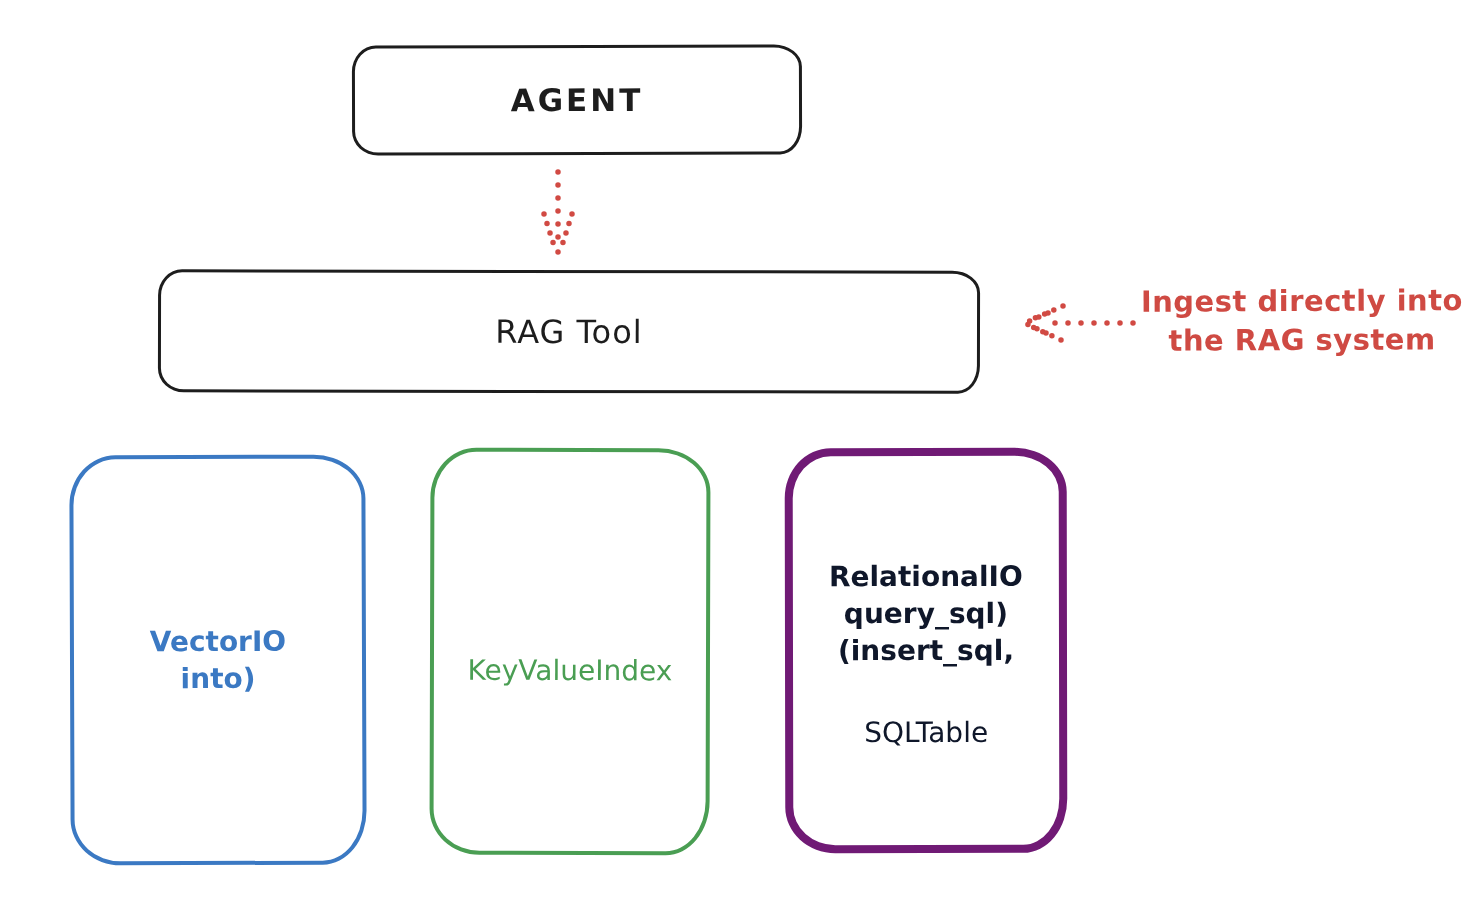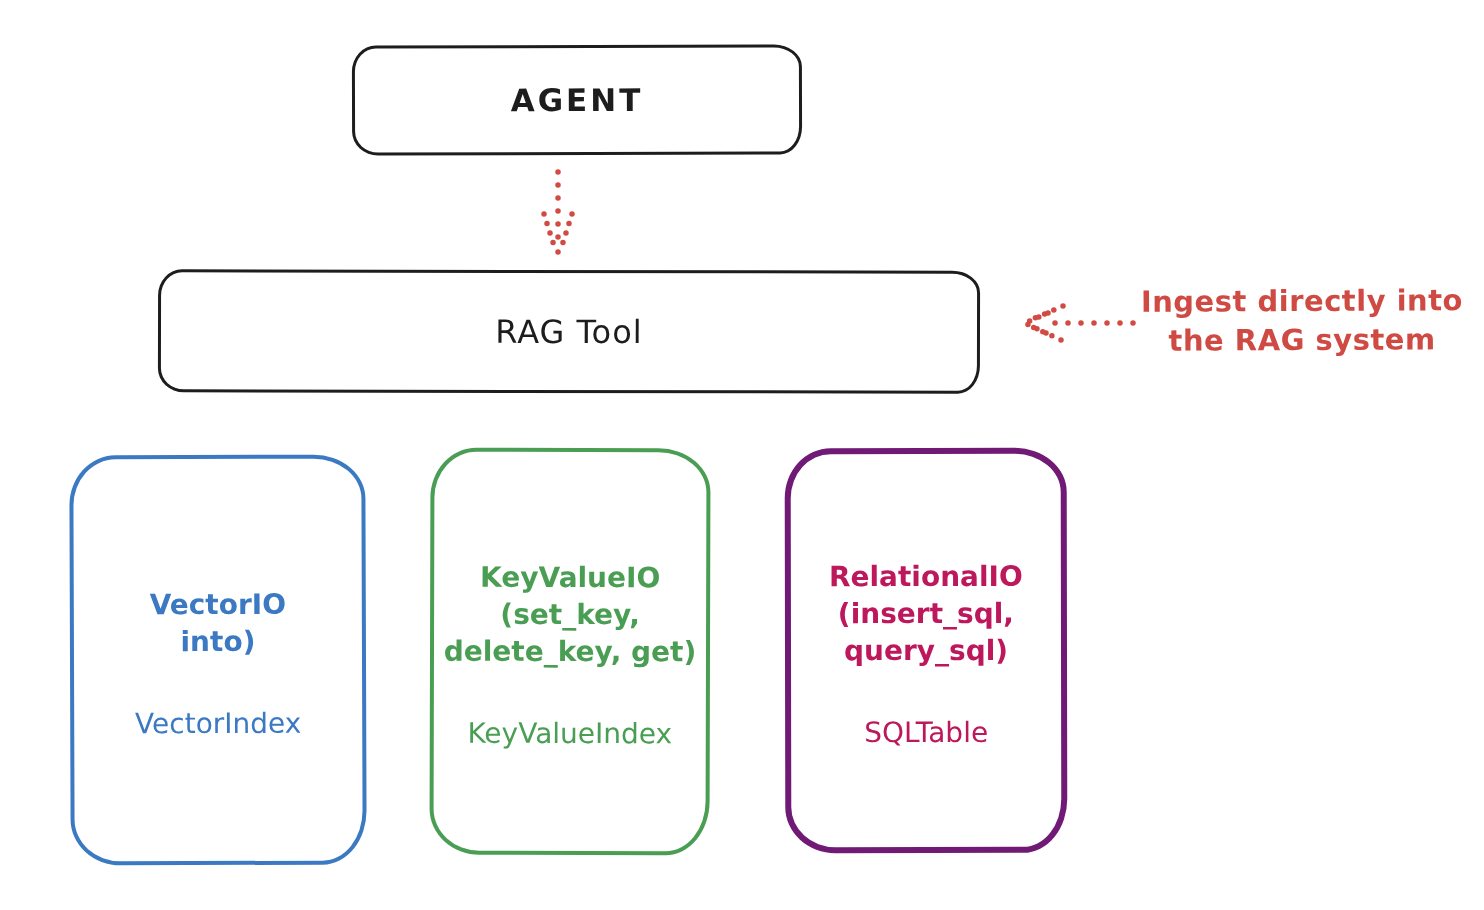--- a/index.html
+++ b/index.html
@@ -60,21 +60,21 @@
     border: 4px solid #3b79c3; color: #3b79c3;
     transform: rotate(-0.2deg);
   }
   .store-keyvalue {
     left: 430px; top: 448px; width: 280px; height: 407px;
     border: 4px solid #4a9e53; color: #4a9e53;
     transform: rotate(0.15deg);
   }
   .store-relational {
     left: 785px; top: 448px; width: 282px; height: 405px;
-    border: 6px solid #701a75; color: #be185d;
+    border: 8px solid #701a75; color: #0f172a;
     transform: rotate(-0.1deg);
   }
   
   .annotation {
     position: absolute;
     left: 1120px; top: 282px;
     width: 364px;
     text-align: center;
     color: #cf4a43;
     font-size: 29px;
@@ -114,37 +114,31 @@
   <div class="annotation">
     <div>Ingest directly into</div>
     <div>the RAG system</div>
   </div>
 
   <div class="node store-box store-vector">
     <div class="io-group">
       <div>VectorIO</div>
       <div>into)</div>
     </div>
-    <div class="index-label">VectorIndex</div>
   </div>
 
   <div class="node store-box store-keyvalue">
-    <div class="io-group">
-      <div>KeyValueIO</div>
-      <div>(set_key,</div>
-      <div>delete_key, get)</div>
-    </div>
     <div class="index-label">KeyValueIndex</div>
   </div>
 
   <div class="node store-box store-relational">
     <div class="io-group">
       <div>RelationalIO</div>
+      <div>query_sql)</div>
       <div>(insert_sql,</div>
-      <div>query_sql)</div>
     </div>
     <div class="index-label">SQLTable</div>
   </div>
 
   <svg class="arrow-overlay" viewBox="0 0 1484 910">
 
     <g>
       <line class="dotted" x1="558" y1="172" x2="558" y2="250"></line>
       <line class="dotted-tight" x1="544" y1="214" x2="556" y2="252"></line>
       <line class="dotted-tight" x1="572" y1="214" x2="560" y2="252"></line>

